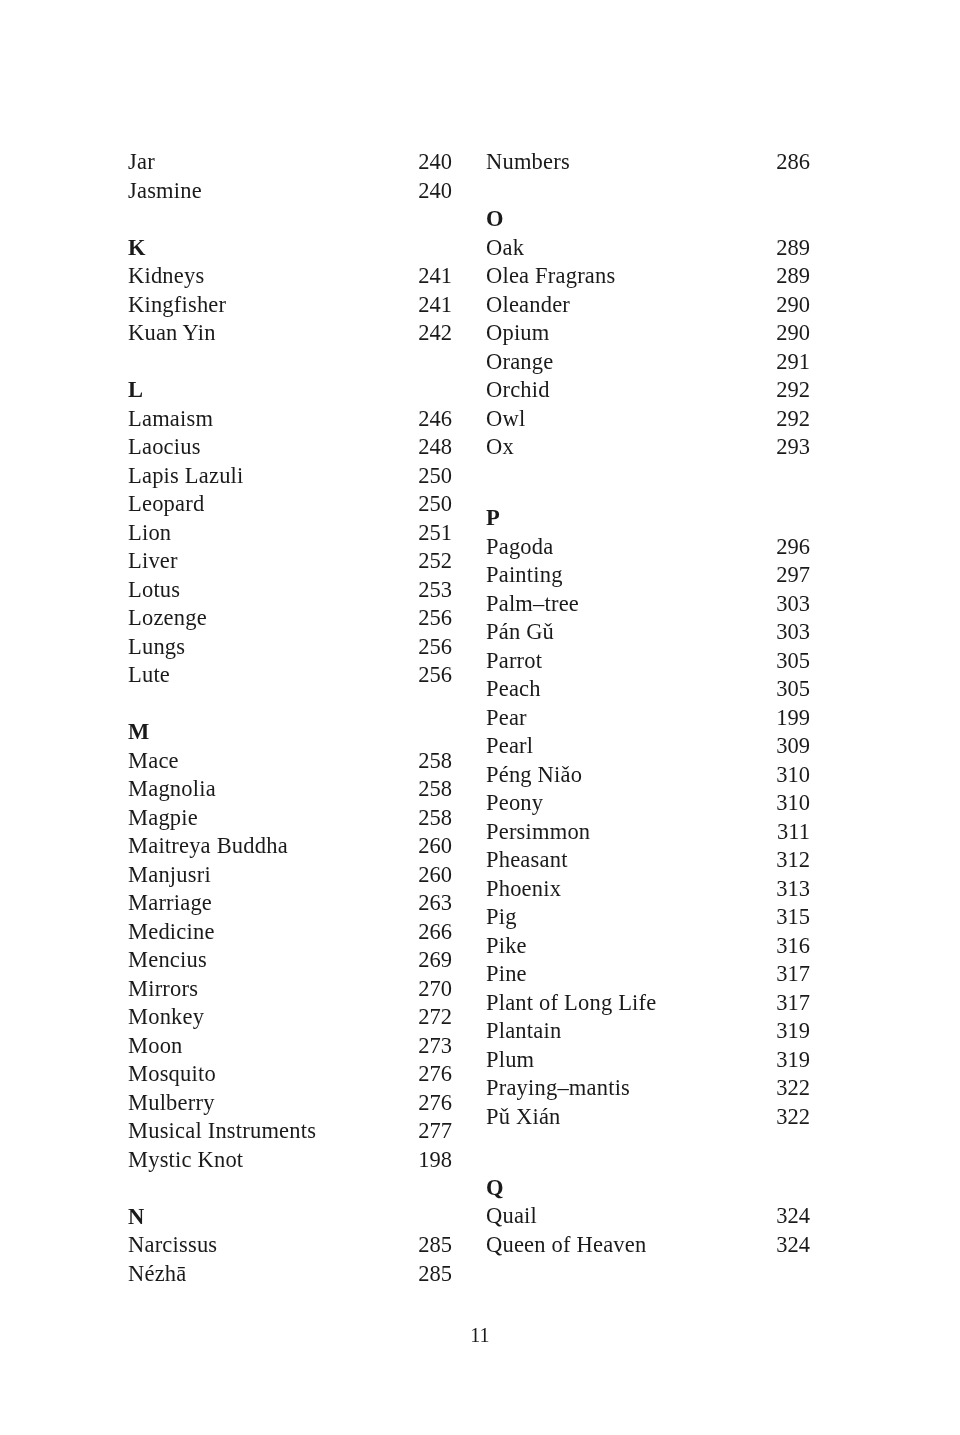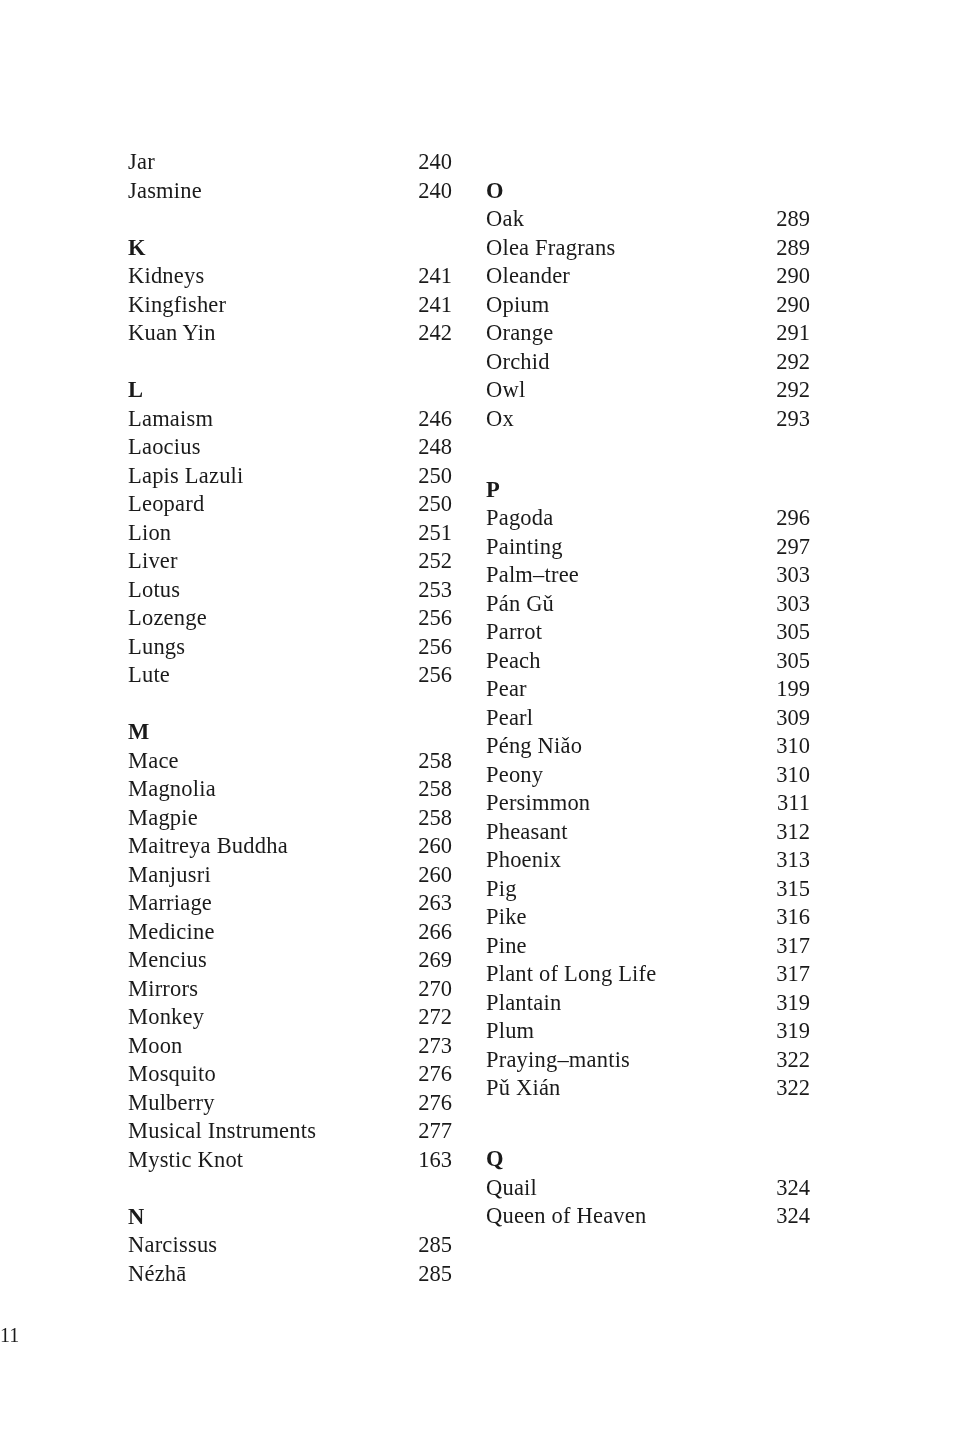--- a/index.html
+++ b/index.html
@@ -61,21 +61,21 @@
     font-weight: bold;
     letter-spacing: 0.3px;
   }
   .gap-1 { height: 28.5px; }
   .gap-half { height: 14px; }
   .folio {
     position: absolute;
     left: 0;
     top: 1324px;
     width: 960px;
-    text-align: left;
+    text-align: center;
     font-size: 20px;
     color: #1a1a1a;
   }
 </style>
 </head>
 <body>
 
 <div class="page">
   <div class="columns">
     <div class="column column-left">
@@ -196,34 +196,38 @@
         <div class="entry">
           <span class="entry-label">Mulberry</span>
           <span class="entry-page">276</span>
         </div>
         <div class="entry">
           <span class="entry-label">Musical Instruments</span>
           <span class="entry-page">277</span>
         </div>
         <div class="entry">
           <span class="entry-label">Mystic Knot</span>
-          <span class="entry-page">163</span>
+          <span class="entry-page">198</span>
         </div>
         <div class="gap-1"></div>
         <div class="letter-heading">N</div>
         <div class="entry">
           <span class="entry-label">Narcissus</span>
           <span class="entry-page">285</span>
         </div>
         <div class="entry">
           <span class="entry-label">Nézhā</span>
           <span class="entry-page">285</span>
         </div>
       </div>
     <div class="column column-right">
+        <div class="entry">
+          <span class="entry-label">Numbers</span>
+          <span class="entry-page">286</span>
+        </div>
         <div class="gap-1"></div>
         <div class="letter-heading">O</div>
         <div class="entry">
           <span class="entry-label">Oak</span>
           <span class="entry-page">289</span>
         </div>
         <div class="entry">
           <span class="entry-label">Olea Fragrans</span>
           <span class="entry-page">289</span>
         </div>

